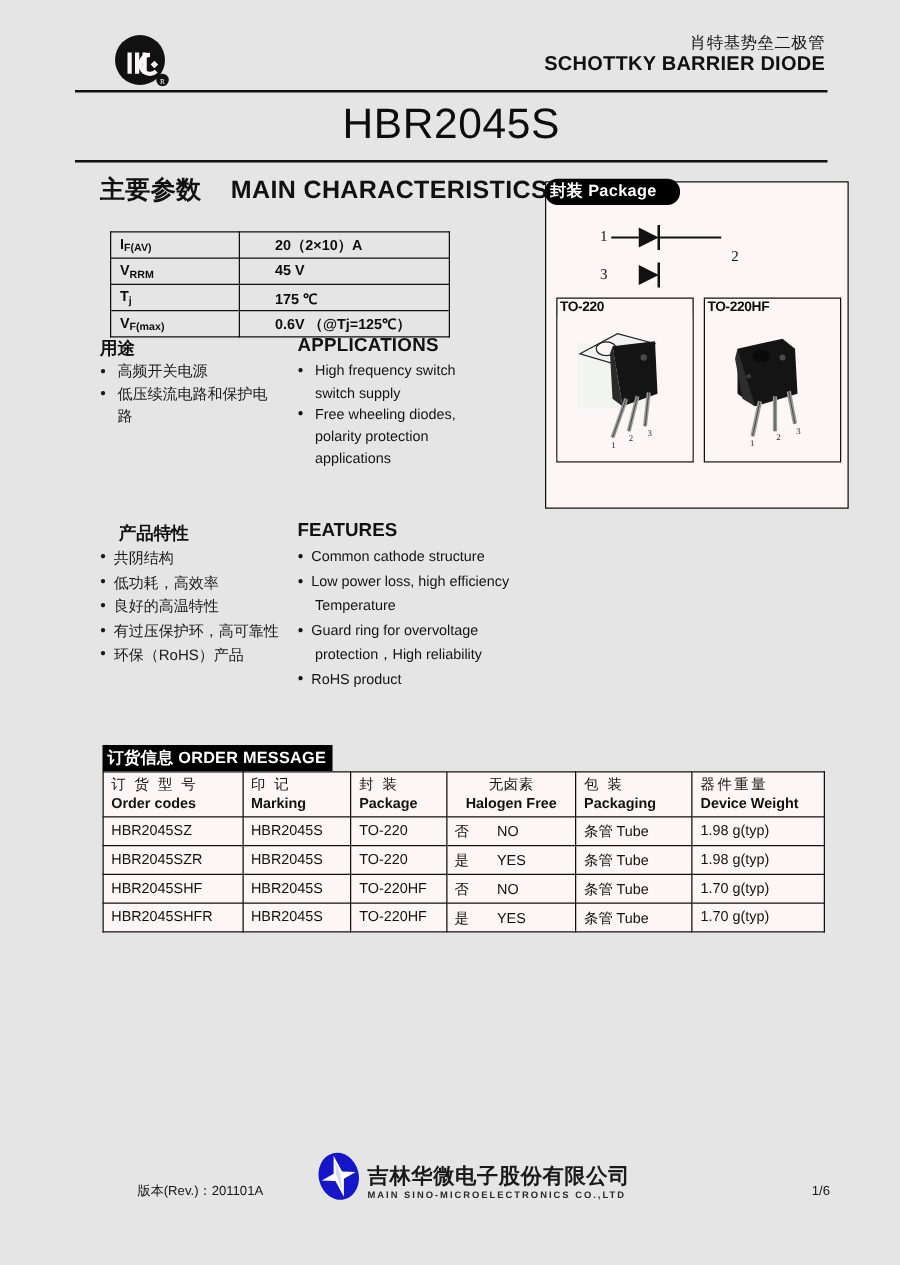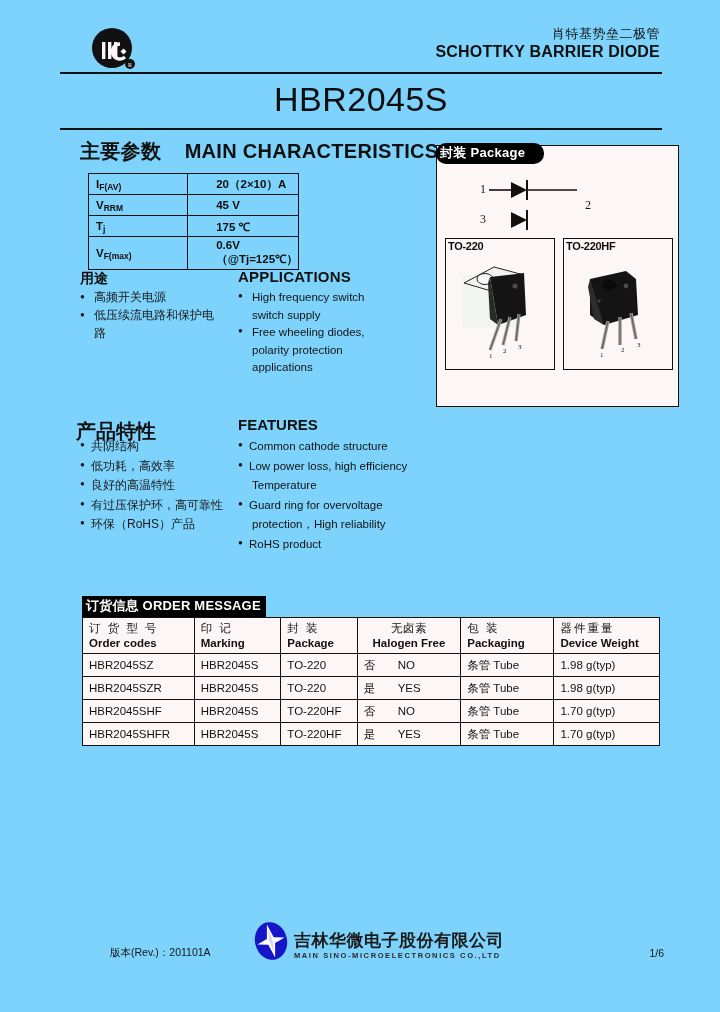--- a/index.html
+++ b/index.html
@@ -7,21 +7,21 @@
     padding: 0;
     background: #ffffff;
   }
   body {
     font-family: "Liberation Sans", sans-serif;
   }
   .page {
     position: relative;
     width: 720px;
     height: 1012px;
-    background: #7dd3fc;
+    background: #e5e5e5;
     overflow: hidden;
     box-sizing: border-box;
     text-decoration: underline;
   }
 
   
   .header {
     position: absolute;
     left: 60px;
     top: 22px;
@@ -91,22 +91,22 @@
     font-weight: bold;
     color: #111;
     letter-spacing: 0.3px;
     white-space: nowrap;
   }
 
   
   .char-table {
     position: absolute;
     left: 88px;
-    top: 173px;
-    width: 211px;
+    top: 185px;
+    width: 272px;
     border-collapse: collapse;
     font-size: 11.5px;
     padding-left: 40px;
   }
   .char-table td {
     border: 1px solid #111;
     padding: 2px 0 2px 7px;
     height: 16px;
     color: #0e0e0e;
     font-weight: bold;
@@ -181,23 +181,23 @@
   }
   .blist li.cont { padding-left: 14px; }
   .blist li.cont::before { content: ""; }
 
   .blist-tight li { padding-left: 11px; }
   .blist-tight li::before { font-size: 8px; left: 0; }
 
   
   .feat-cn-head {
     position: absolute;
-    left: 76px;
+    left: 95px;
     top: 418px;
-    font-size: 20px;
+    font-size: 14px;
     font-weight: bold;
     color: #111;
   }
   .feat-cn-list {
     position: absolute;
     left: 80px;
     top: 437px;
     width: 155px;
     font-size: 12px;
     color: #1a1a1a;

